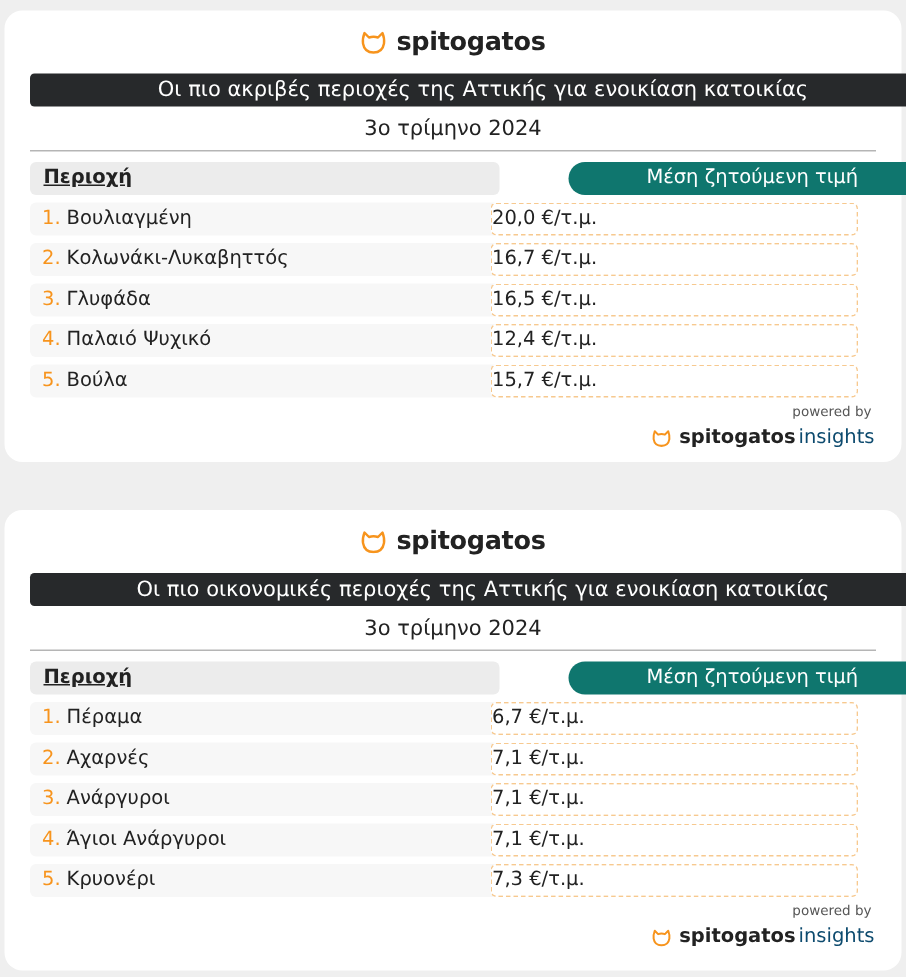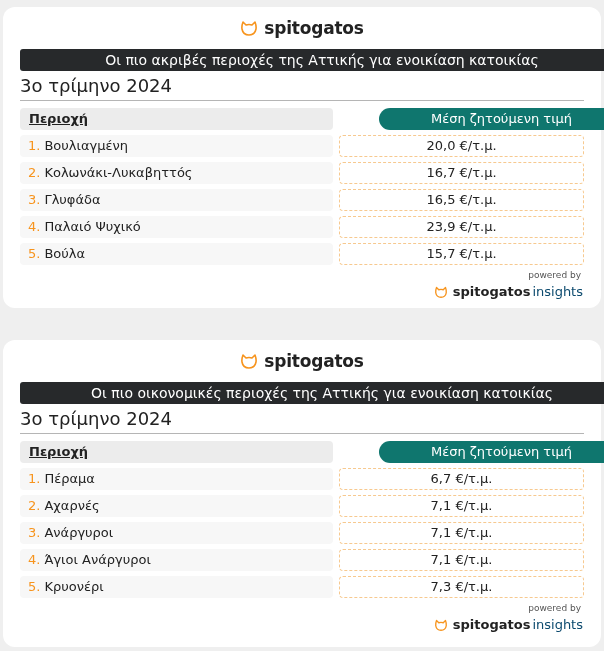--- a/index.html
+++ b/index.html
@@ -18,39 +18,39 @@
   }
   .logo .brand { font-weight:bold; font-size:17px; color:#222; letter-spacing:-0.2px; }
   .cat { width:18px; height:16px; display:inline-block; }
   .title-bar {
     position:absolute; left:17px; width:604px; top:42px; height:22px;
     background:#27292b; border-radius:3px; color:#fff; font-size:14px;
     text-align:center; line-height:22px; white-space:nowrap;
   }
   .subtitle {
     position:absolute; left:17px; width:564px; top:68px; height:22px;
-    text-align:left; font-size:18px; line-height:22px; color:#222;
+    text-align:center; font-size:14px; line-height:22px; color:#222;
   }
   .divider { position:absolute; left:17px; width:564px; top:93px; height:1px; background:#b5b5b5; }
   .col-head-left {
     position:absolute; left:17px; width:313px; top:101px; height:22px; background:#ececec;
     border-radius:4px; font-size:13px; font-weight:bold; line-height:22px; padding-left:9px; box-sizing:border-box;text-decoration:underline;
   }
   .col-head-right {
     position:absolute; left:336px; width:245px; top:101px; height:22px; background:#0f766e;
     border-radius:11px; font-size:13px; color:#fff; line-height:22px; text-align:center;margin-left:40px;
   }
   .row-left {
     position:absolute; left:17px; width:313px; height:22px; background:#f7f7f7; border-radius:4px;
     font-size:13px; line-height:22px; padding-left:8px; box-sizing:border-box; white-space:nowrap;
   }
   .row-left .num { color:#f7941d; margin-right:4px; }
   .row-right {
-    position:absolute; left:336px; width:245px; height:22px; box-sizing:border-box;
-    border:1px dashed #f7c98f; border-radius:4px; font-size:13px; line-height:20px; text-align:center; background:#fff;
+    position:absolute; left:324px; width:245px; height:22px; box-sizing:border-box;
+    border:1px dashed #f7c98f; border-radius:4px; font-size:13px; line-height:20px; background:#fff;
   }
   .powered {
     position:absolute; right:20px; font-size:9px; color:#555; text-align:center;
   }
   .insights {
     position:absolute; right:18px; display:flex; align-items:center; gap:5px; font-size:13px;
   }
   .insights .b { font-weight:bold; color:#222; }
   .insights .l { color:#0c4a6e; margin-left:-3px; }
   .insights .cat { width:14px; height:12px; }
@@ -74,21 +74,21 @@
   <div class="row-left" style="top:128px"><span class="num">1.</span><span>Βουλιαγμένη</span></div>
   <div class="row-right" style="top:128px">20,0 €/τ.μ.</div>
 
   <div class="row-left" style="top:155px"><span class="num">2.</span><span>Κολωνάκι-Λυκαβηττός</span></div>
   <div class="row-right" style="top:155px">16,7 €/τ.μ.</div>
 
   <div class="row-left" style="top:182px"><span class="num">3.</span><span>Γλυφάδα</span></div>
   <div class="row-right" style="top:182px">16,5 €/τ.μ.</div>
 
   <div class="row-left" style="top:209px"><span class="num">4.</span><span>Παλαιό Ψυχικό</span></div>
-  <div class="row-right" style="top:209px">23,9 €/τ.μ.</div>
+  <div class="row-right" style="top:209px">12,4 €/τ.μ.</div>
 
   <div class="row-left" style="top:236px"><span class="num">5.</span><span>Βούλα</span></div>
   <div class="row-right" style="top:236px">15,7 €/τ.μ.</div>
 
   <div class="powered" style="top:263px">powered by</div>
   <div class="insights" style="top:277px">
     <svg class="cat" viewBox="0 0 18 16">
         <path d="M3 2 L6 5 Q9 4 12 5 L15 2 Q16.5 6 16 9 Q15 15 9 15 Q3 15 2 9 Q1.5 6 3 2 Z" fill="none" stroke="#f7941d" stroke-width="1.8" stroke-linejoin="round"></path>
       </svg>
     <span class="b">spitogatos</span>

